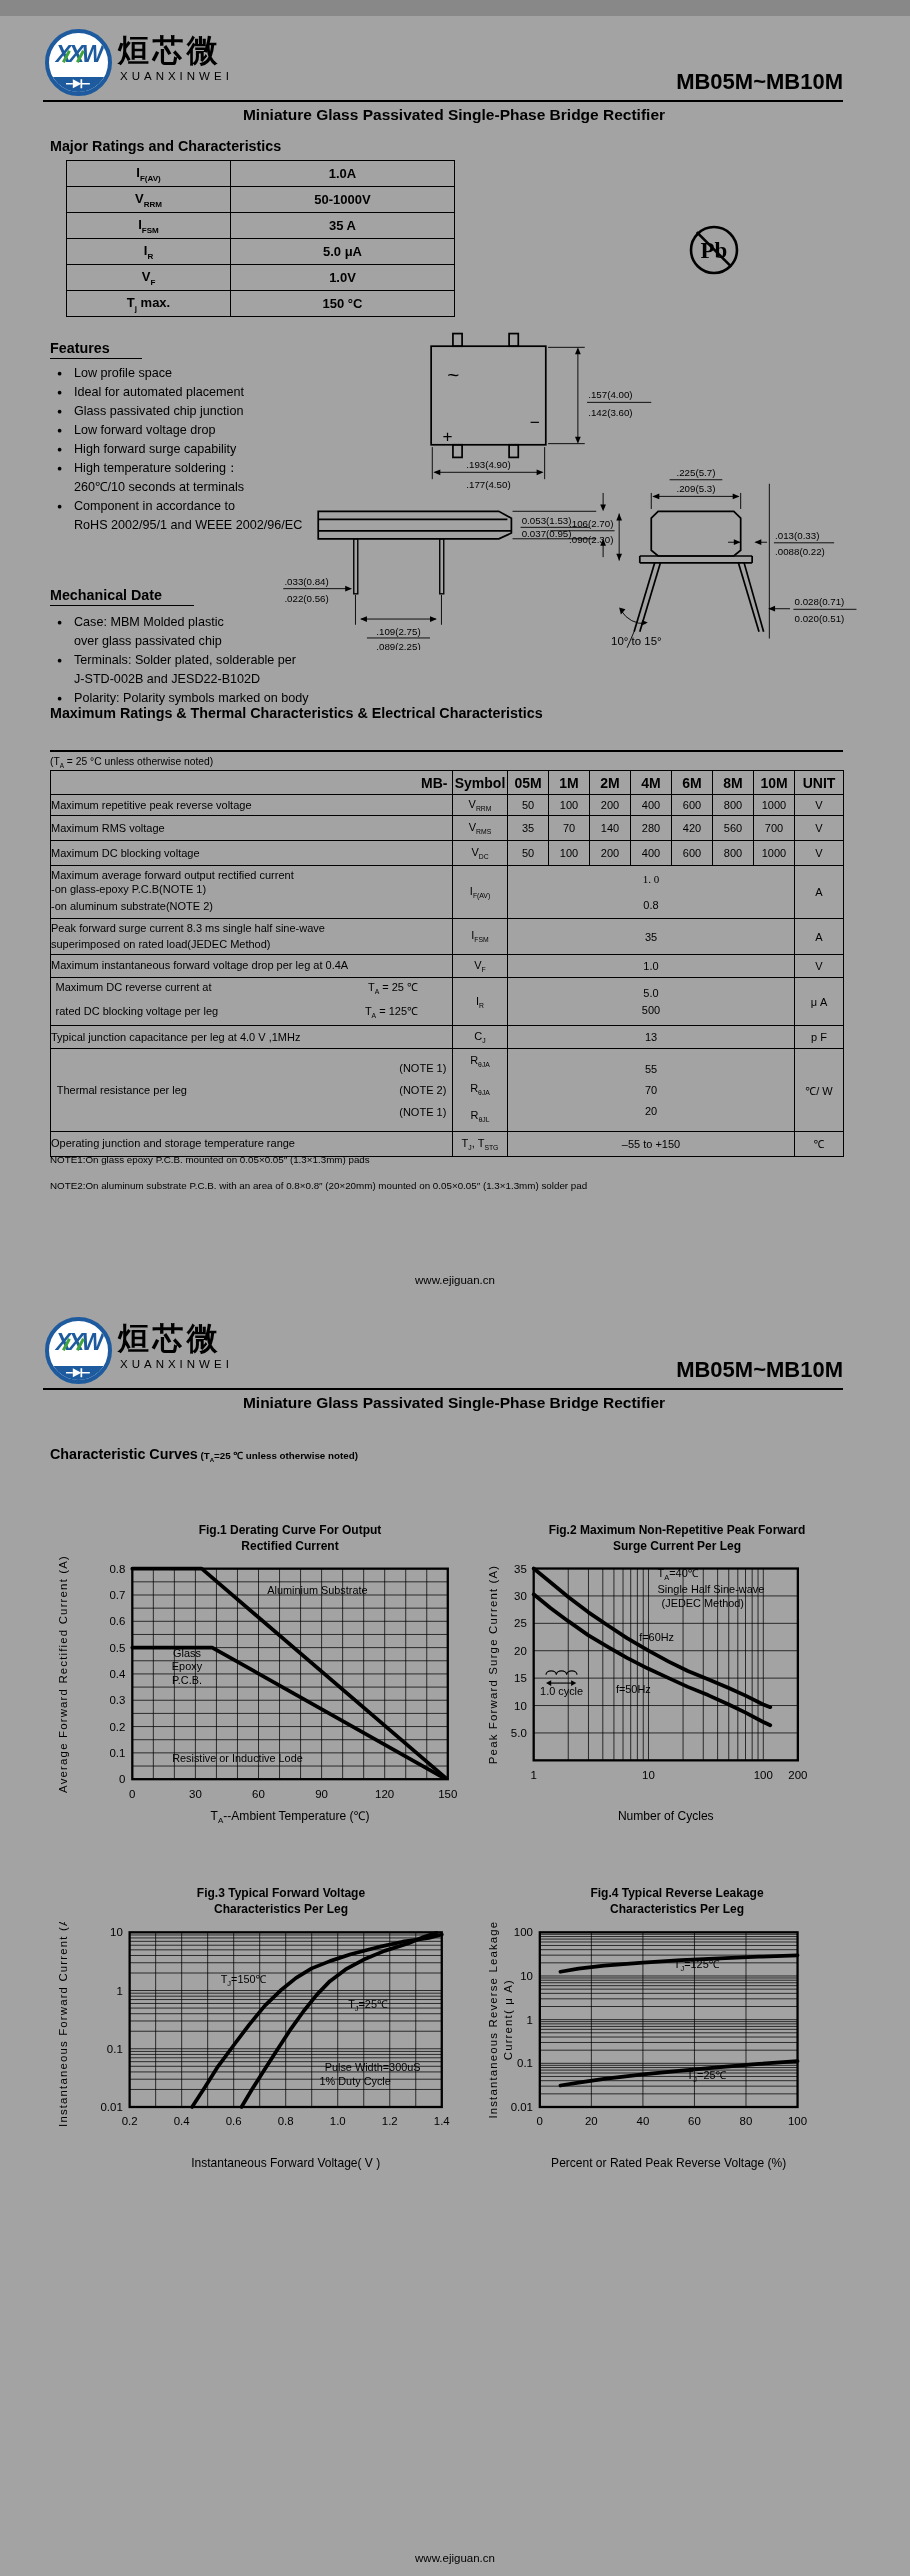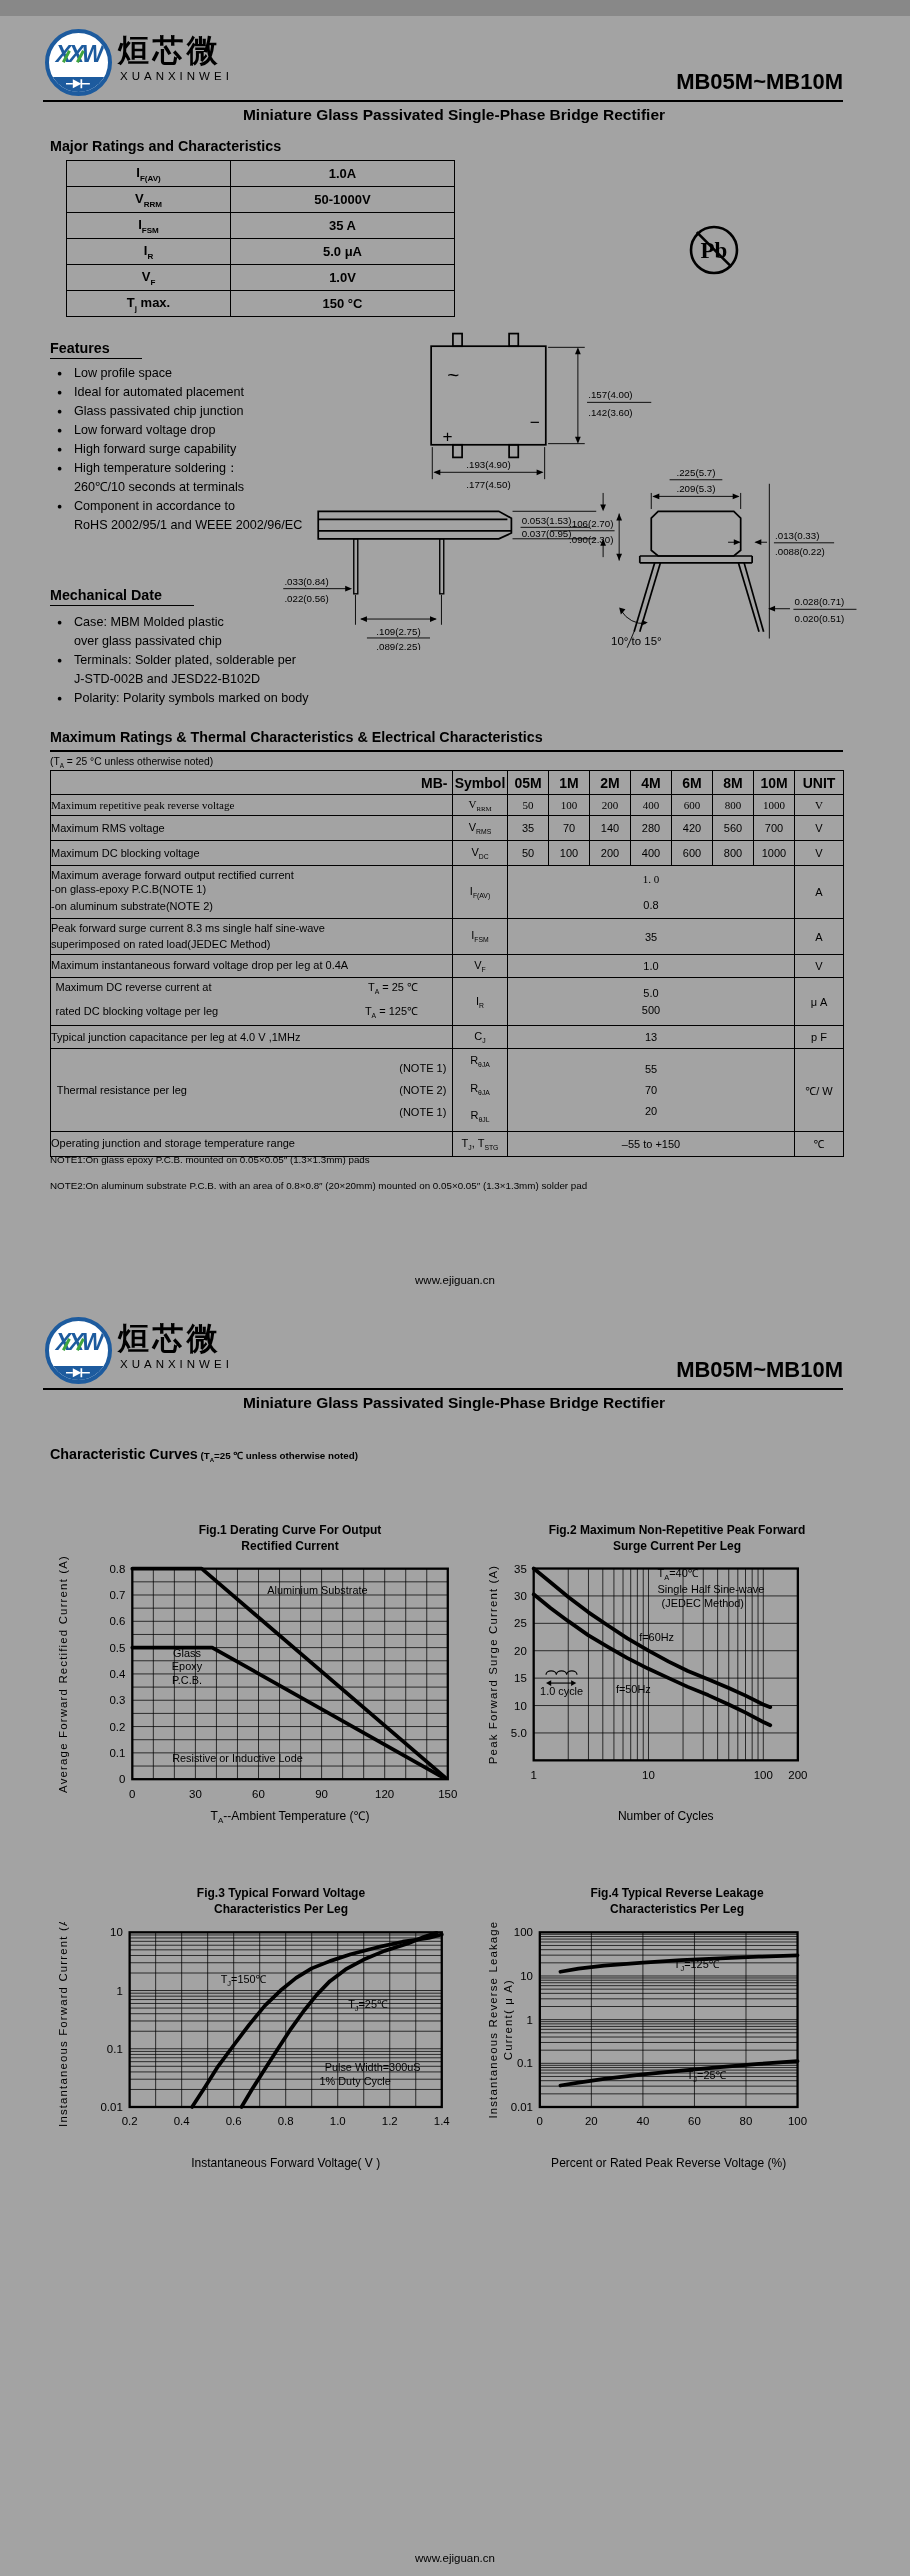--- a/index.html
+++ b/index.html
@@ -296,21 +296,21 @@
     <text x="734" y="284" font-size="17" text-anchor="middle">.209(5.3)</text>
     <text x="590" y="346" font-size="17" text-anchor="end">.106(2.70)</text>
     <text x="590" y="374" font-size="17" text-anchor="end">.090(2.30)</text>
     <text x="872" y="366" font-size="17">.013(0.33)</text>
     <text x="872" y="395" font-size="17">.0088(0.22)</text>
     <text x="906" y="482" font-size="17">0.028(0.71)</text>
     <text x="906" y="511" font-size="17">0.020(0.51)</text>
     <text x="586" y="552" font-size="20">10° to 15°</text>
   </svg>
 
-  <div class="abs sec-title" style="left:50px;top:713px">Maximum Ratings &amp; Thermal Characteristics &amp; Electrical Characteristics</div>
+  <div class="abs sec-title" style="left:50px;top:689px">Maximum Ratings &amp; Thermal Characteristics &amp; Electrical Characteristics</div>
   <div class="abs rule" style="left:50px;top:734px;width:793px;height:1.7px"></div>
   <div class="abs cond" style="left:50px;top:740px">(T<sub>A</sub> = 25 °C unless otherwise noted)</div>
   <div class="abs" style="left:50px;top:754px" id="big-mount">
       <table class="big">
         <colgroup>
           <col style="width: 402px;">
           <col style="width: 55px;">
           <col style="width: 41px;">
           <col style="width: 41px;">
           <col style="width: 41px;">
@@ -326,21 +326,21 @@
             <th>Symbol</th>
             <th>05M</th>
             <th>1M</th>
             <th>2M</th>
             <th>4M</th>
             <th>6M</th>
             <th>8M</th>
             <th>10M</th>
             <th>UNIT</th>
           </tr>
-          <tr style="height: 21px; font-family: Liberation Serif, serif;">
+          <tr style="height: 21px;">
             <td class="p-cell">Maximum repetitive peak reverse voltage</td>
             <td class="c-cell">V<sub>RRM</sub></td>
             <td class="c-cell">50</td>
             <td class="c-cell">100</td>
             <td class="c-cell">200</td>
             <td class="c-cell">400</td>
             <td class="c-cell">600</td>
             <td class="c-cell">800</td>
             <td class="c-cell">1000</td>
             <td class="c-cell">V</td>

